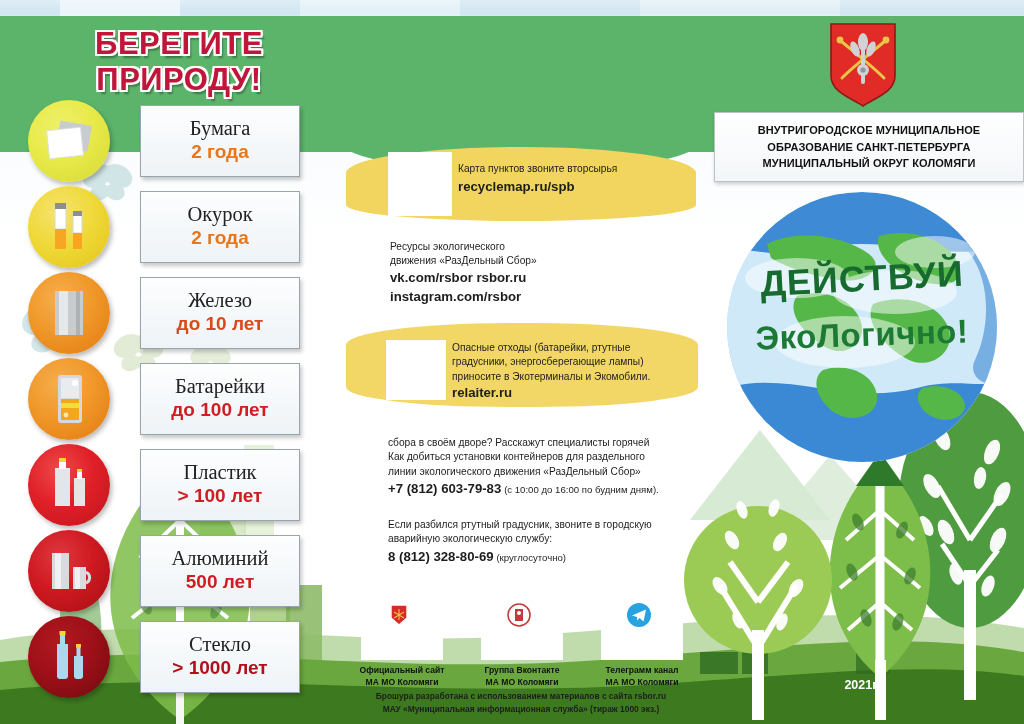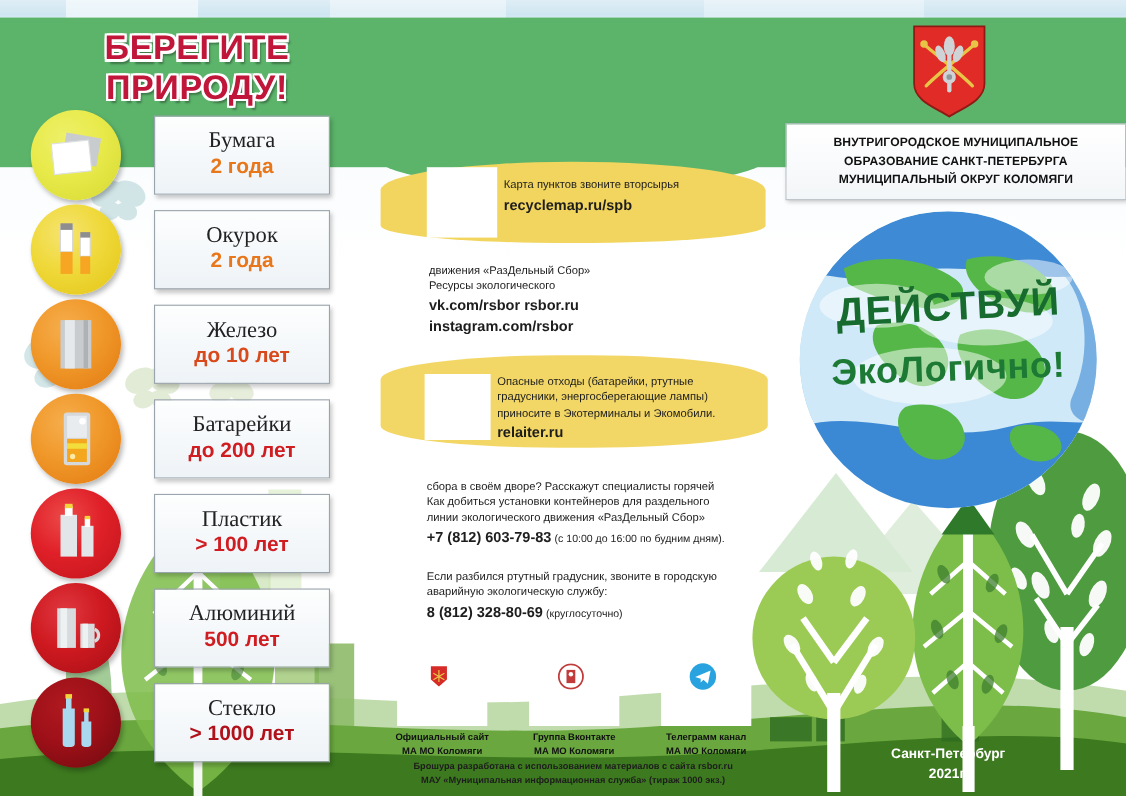--- a/index.html
+++ b/index.html
@@ -330,21 +330,21 @@
                 <circle cx="27" cy="12" r="3" fill="#ffffff"></circle>
                 <rect x="13" y="28" width="18" height="21" fill="#f3a61e"></rect>
                 <rect x="13" y="32" width="18" height="5" fill="#f2dd3a"></rect>
                 <circle cx="18" cy="44" r="2.4" fill="#fde9a8"></circle>
               </g>
             </svg>
         </div>
       </div>
       <div class="wbox">
         <span class="wname">Батарейки</span>
-        <span class="wtime" style="color:#cf1d22">до 200 лет</span>
+        <span class="wtime" style="color:#cf1d22">до 100 лет</span>
       </div>
     </div>
 
     <div class="waste-row" style="top:344px">
       <div class="wicon" style="background:radial-gradient(circle at 38% 32%,#ec4a4a 0%,#e02028 45%,#c0141c 100%)">
         <div class="glyphs">
           <svg width="48" height="58">
               <g>
                 <rect x="10" y="12" width="15" height="38" fill="#e3e6e8"></rect>
                 <rect x="14" y="4" width="7" height="9" fill="#ffffff"></rect>
@@ -1037,22 +1037,22 @@
           <i style="background:#000"></i>
           <i style="background:#fff"></i>
         </div>
     </div>
     <div class="ctext" style="left:118px;top:162px;width:218px">
       <div>Карта пунктов звоните вторсырья</div>
       <div class="big" style="margin-top:2px">recyclemap.ru/spb</div>
     </div>
 
     <div class="ctext" style="left:50px;top:240px;width:210px">
+      <div>Ресурсы экологического</div>
       <div>движения «РазДельный Сбор»</div>
-      <div>Ресурсы экологического</div>
       <div class="big">vk.com/rsbor rsbor.ru</div>
       <div class="big">instagram.com/rsbor</div>
     </div>
     <div class="qr" style="position:absolute;left:238px;top:246px;width:58px;height:58px">
       <div class="qrgrid qr-b" style="width: 52px; height: 52px; grid-template-columns: repeat(25, 1fr); grid-template-rows: repeat(25, 1fr);">
           <i style="background:#000"></i>
           <i style="background:#000"></i>
           <i style="background:#000"></i>
           <i style="background:#000"></i>
           <i style="background:#000"></i>
@@ -4968,18 +4968,17 @@
             <ellipse cx="208" cy="60" rx="40" ry="16"></ellipse>
           </g>
         </g>
       </svg>
     </div>
 
     <div class="slogan1">ДЕЙСТВУЙ</div>
     <div class="slogan2">ЭкоЛогично!</div>
 
     <div class="cityline">
-      <div>Санкт-Петербург</div>
       <div>2021г.</div>
     </div>
   </div>
 
 </div>
 
 </body></html>

